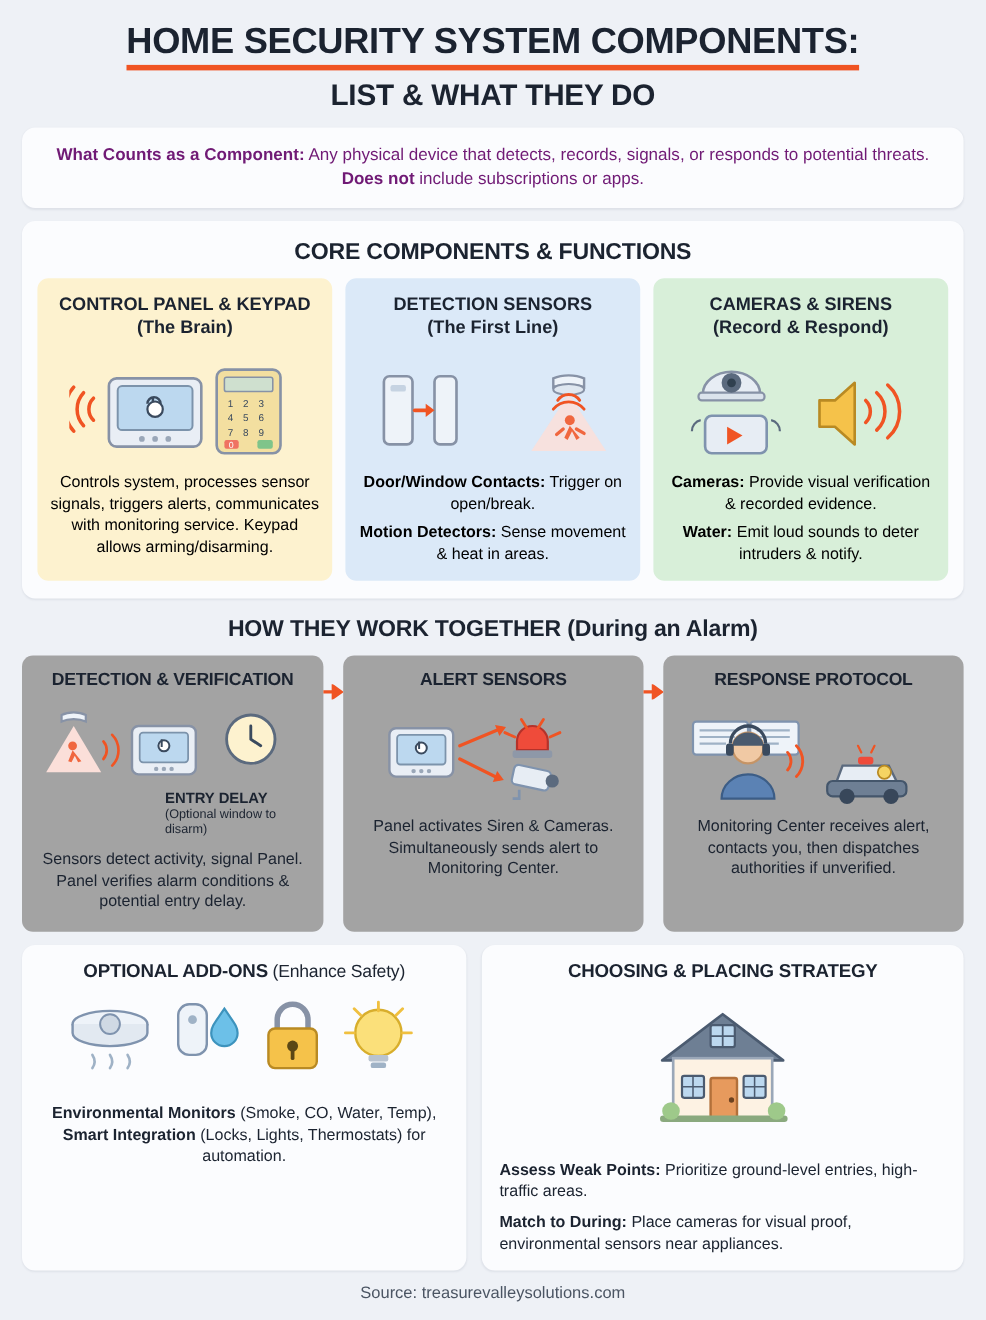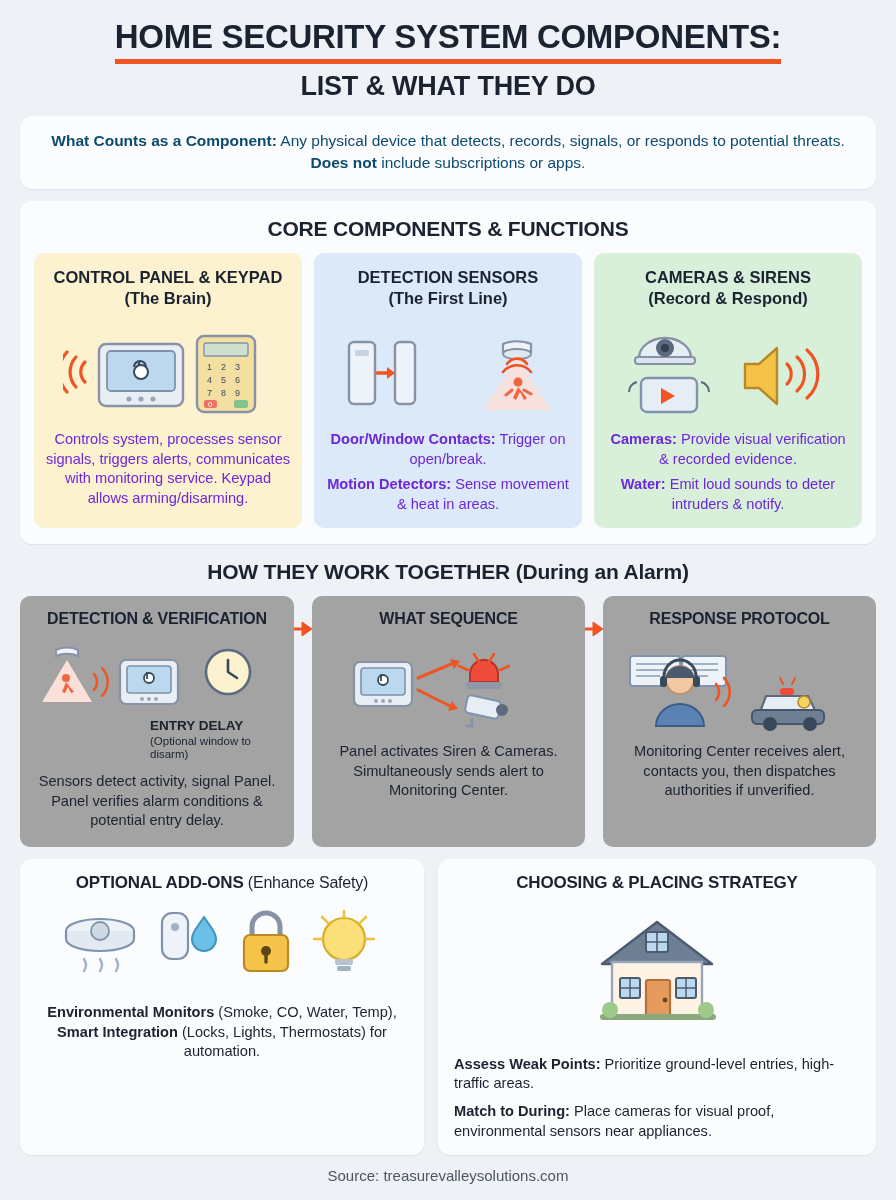--- a/index.html
+++ b/index.html
@@ -17,41 +17,41 @@
   .title-line1 {
     font-size: 33px; font-weight: bold; letter-spacing: -0.3px;
     border-bottom: 5px solid #f05423; display: inline-block; padding-bottom: 3px;
     line-height: 1.15;
   }
   .title-line2 { font-size: 27px; font-weight: bold; margin-top: 7px; letter-spacing: -0.2px; }
 
   
   .def-box {
     background: #fbfcfe; border-radius: 12px; padding: 14px 22px;
-    text-align: center; font-size: 15.5px; line-height: 1.45; color: #0c4a6e;
+    text-align: center; font-size: 15.5px; line-height: 1.45; color: #701a75;
     box-shadow: 0 1px 2px rgba(20,30,50,.07);
     margin-bottom: 12px;
   }
   .def-box b { font-weight: bold; }
 
   
   .core-section {
     background: #fbfcfe; border-radius: 12px; padding: 12px 14px 16px;
     box-shadow: 0 1px 2px rgba(20,30,50,.07);
     margin-bottom: 12px;
   }
   .section-head { text-align: center; font-size: 21px; font-weight: bold; margin: 4px 0 12px; letter-spacing: -0.2px; }
   .core-cols { display: flex; gap: 12px; }
   .core-card { flex: 1; border-radius: 10px; padding: 14px 10px 14px; text-align: center; }
   .c-yellow { background: #fdf2cf; }
   .c-blue   { background: #dbe9f8; }
   .c-green  { background: #d8efd9; }
   .card-title { font-size: 16.5px; font-weight: bold; line-height: 1.25; }
   .card-art { height: 108px; display: flex; align-items: center; justify-content: center; gap: 8px; margin: 8px 0 6px; }
-  .card-text { font-size: 14.6px; line-height: 1.34; color: #6d28d9; }
+  .card-text { font-size: 14.6px; line-height: 1.34; color: #000000; }
   .card-text p { margin-bottom: 6px; }
   .card-text p:last-child { margin-bottom: 0; }
   .card-text b { font-weight: bold; }
 
   
   .flow-head { text-align: center; font-size: 21px; font-weight: bold; margin: 4px 0 12px; letter-spacing: -0.2px; }
   .flow-row { display: flex; gap: 18px; position: relative; margin-bottom: 12px; }
   .flow-card { flex: 1; background: #a3a3a3; border-radius: 10px; padding: 14px 12px 16px; text-align: center; position: relative; }
   .flow-title { font-size: 16px; font-weight: bold; letter-spacing: -0.2px; }
   .flow-art { height: 96px; display: flex; align-items: center; justify-content: center; gap: 6px; margin: 10px 0 8px; }
@@ -237,21 +237,21 @@
         <div>ENTRY DELAY</div>
         <div style="font-size:11.5px;font-weight:normal">(Optional window to disarm)</div>
       </div>
       <div class="flow-text" style="margin-top:10px">Sensors detect activity, signal Panel. Panel verifies alarm conditions &amp; potential entry delay.</div>
       <svg class="arrow-between" style="right:-18px;" width="18" height="14" viewBox="0 0 18 14">
         <path d="M0 7 h11 M9 2 l7 5 l-7 5 z" stroke="#f05423" stroke-width="3" fill="#f05423" stroke-linecap="round"></path>
       </svg>
     </div>
 
     <div class="flow-card">
-      <div class="flow-title">WHAT SEQUENCE</div>
+      <div class="flow-title">ALERT SENSORS</div>
       <div class="flow-art">
         <svg width="210" height="92" viewBox="0 0 210 92">
           <rect x="10" y="22" width="58" height="44" rx="6" fill="#e9eef5" stroke="#8792a6" stroke-width="2.2"></rect>
           <rect x="17" y="28" width="44" height="27" rx="3" fill="#bcd8ef" stroke="#7c93ab" stroke-width="1.6"></rect>
           <circle cx="39" cy="40" r="5" fill="#fff" stroke="#3a4a5e" stroke-width="1.8"></circle>
           <path d="M37 34 v7" stroke="#3a4a5e" stroke-width="1.8"></path>
           <circle cx="32" cy="61" r="2" fill="#9aa7b8"></circle>
             <circle cx="39" cy="61" r="2" fill="#9aa7b8"></circle>
             <circle cx="46" cy="61" r="2" fill="#9aa7b8"></circle>
           <path d="M74 38 L112 22" stroke="#f05423" stroke-width="3" stroke-linecap="round"></path>

